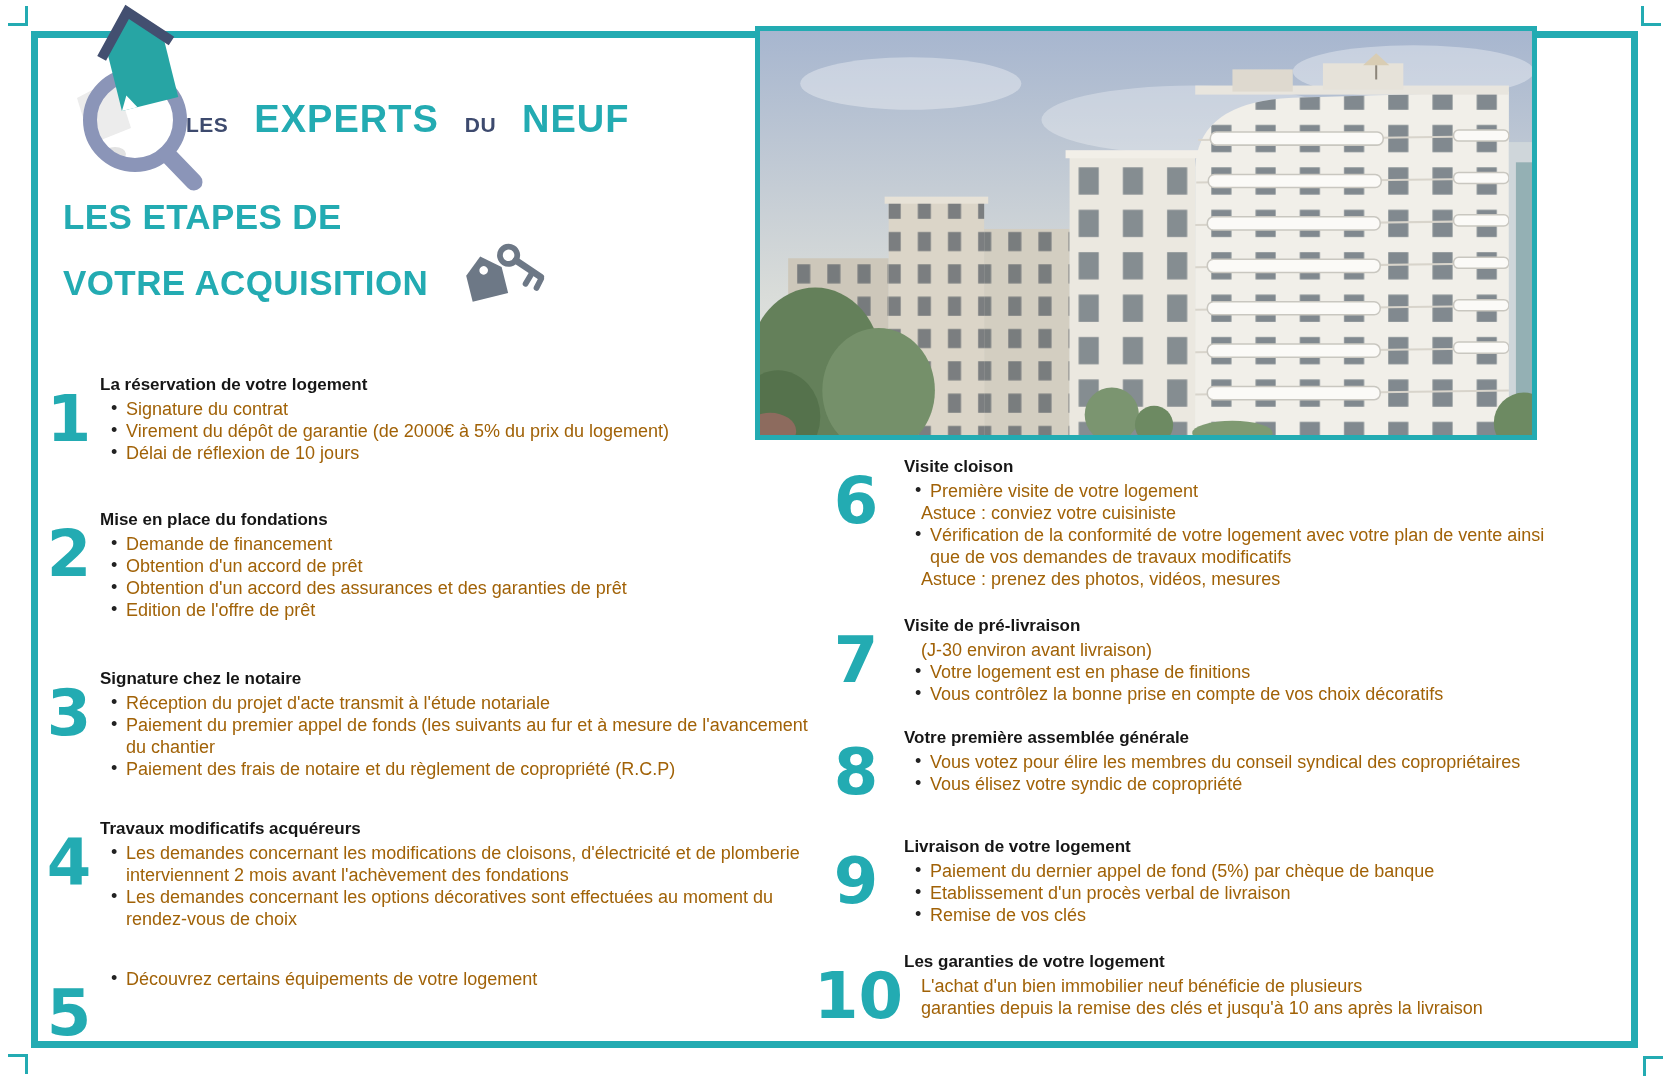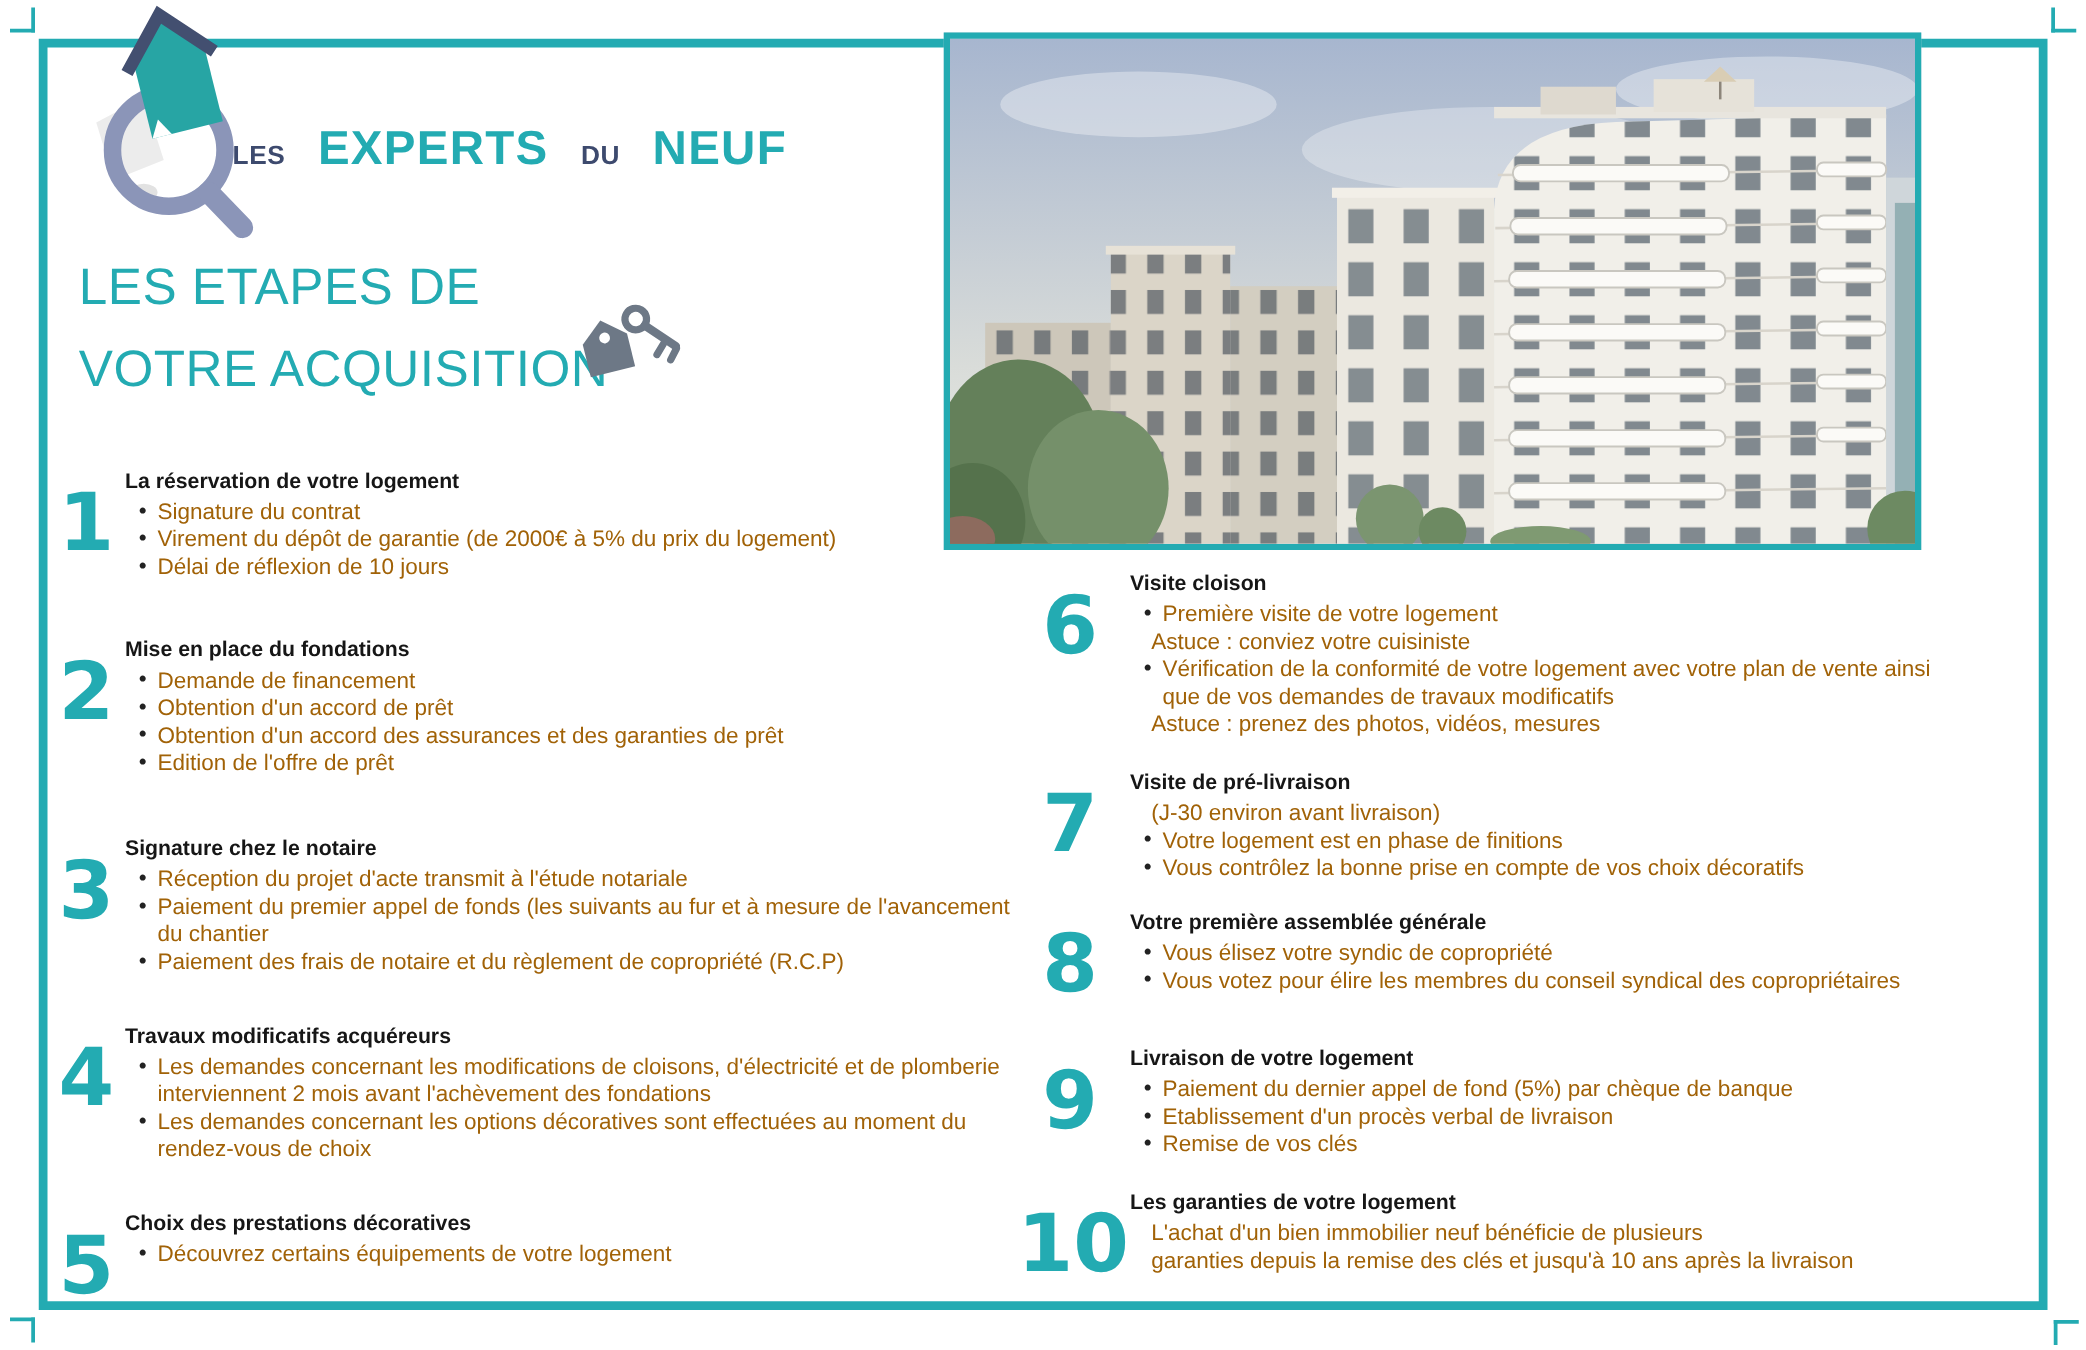--- a/index.html
+++ b/index.html
@@ -22,21 +22,21 @@
   .corner.bl{left:8px;top:1054px;border-right-width:3px;border-top-width:3px;}
   .corner.br{left:1643px;top:1056px;border-left-width:3px;border-top-width:3px;}
   
   .frame{position:absolute;left:31px;top:31px;width:1607px;height:1017px;border:7px solid var(--teal);}
   
   .logo-graphic{position:absolute;left:63px;top:2px;width:152px;height:196px;z-index:5;}
   .logo-text{position:absolute;left:186px;top:98px;display:flex;align-items:baseline;gap:26px;z-index:5;white-space:nowrap;}
   .lt-small{font-size:21px;color:var(--navy);font-weight:700;letter-spacing:.5px;}
   .lt-big{font-size:38px;color:var(--teal);font-weight:700;letter-spacing:1px;}
   
-  .title{position:absolute;left:63px;top:196px;font-size:41px;line-height:66px;font-weight:400;color:var(--teal);letter-spacing:.4px;z-index:2;}
+  .title{position:absolute;left:63px;top:184px;font-size:35px;line-height:66px;font-weight:700;color:var(--teal);letter-spacing:.4px;z-index:2;}
   .key-icon{position:absolute;left:455px;top:236px;width:96px;height:72px;z-index:2;}
   
   .photo{position:absolute;left:755px;top:26px;width:782px;height:414px;border:5px solid var(--teal);background:#cfd8e2;z-index:4;}
   .photo svg{display:block;width:100%;height:100%;}
   
   .col{position:absolute;z-index:3;}
   .col.left{left:38px;top:374px;width:792px;}
   .col.right{left:814px;top:456px;width:736px;}
   .step{display:flex;margin-bottom:38px;}
   .col.left  .step:nth-child(1){margin-bottom:45px;}
@@ -233,21 +233,20 @@
       <ul class="step-items">
           <li class="bullet">Les demandes concernant les modifications de cloisons, d'électricité et de plomberie interviennent 2 mois avant l'achèvement des fondations</li>
           <li class="bullet">Les demandes concernant les options décoratives sont effectuées au moment du rendez-vous de choix</li>
         </ul>
     </div>
   </div>
 
   <div class="step">
     <div class="step-number">5</div>
     <div class="step-body">
-      <h3 class="step-heading">Choix des prestations décoratives</h3>
       <ul class="step-items">
           <li class="bullet">Découvrez certains équipements de votre logement</li>
         </ul>
     </div>
   </div>
 </section>
 <section class="col right">
   <div class="step">
     <div class="step-number">6</div>
     <div class="step-body">
@@ -271,22 +270,22 @@
           <li class="bullet">Vous contrôlez la bonne prise en compte de vos choix décoratifs</li>
         </ul>
     </div>
   </div>
 
   <div class="step">
     <div class="step-number">8</div>
     <div class="step-body">
       <h3 class="step-heading">Votre première assemblée générale</h3>
       <ul class="step-items">
+          <li class="bullet">Vous votez pour élire les membres du conseil syndical des copropriétaires</li>
           <li class="bullet">Vous élisez votre syndic de copropriété</li>
-          <li class="bullet">Vous votez pour élire les membres du conseil syndical des copropriétaires</li>
         </ul>
     </div>
   </div>
 
   <div class="step">
     <div class="step-number">9</div>
     <div class="step-body">
       <h3 class="step-heading">Livraison de votre logement</h3>
       <ul class="step-items">
           <li class="bullet">Paiement du dernier appel de fond (5%) par chèque de banque</li>

